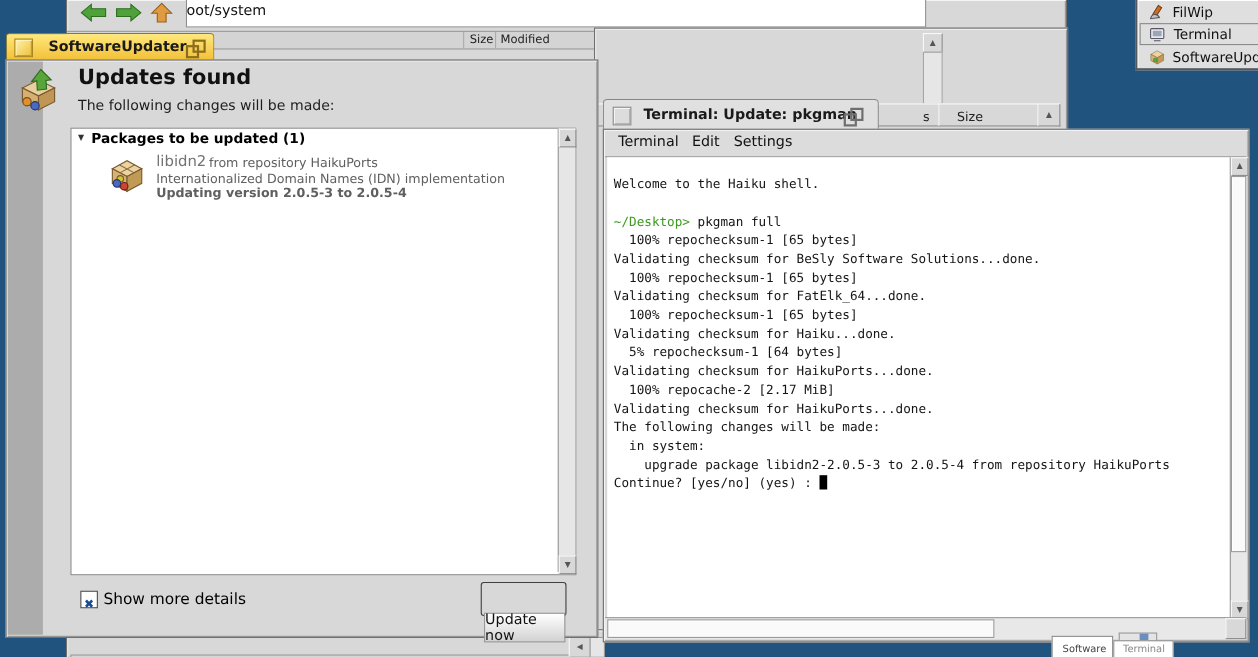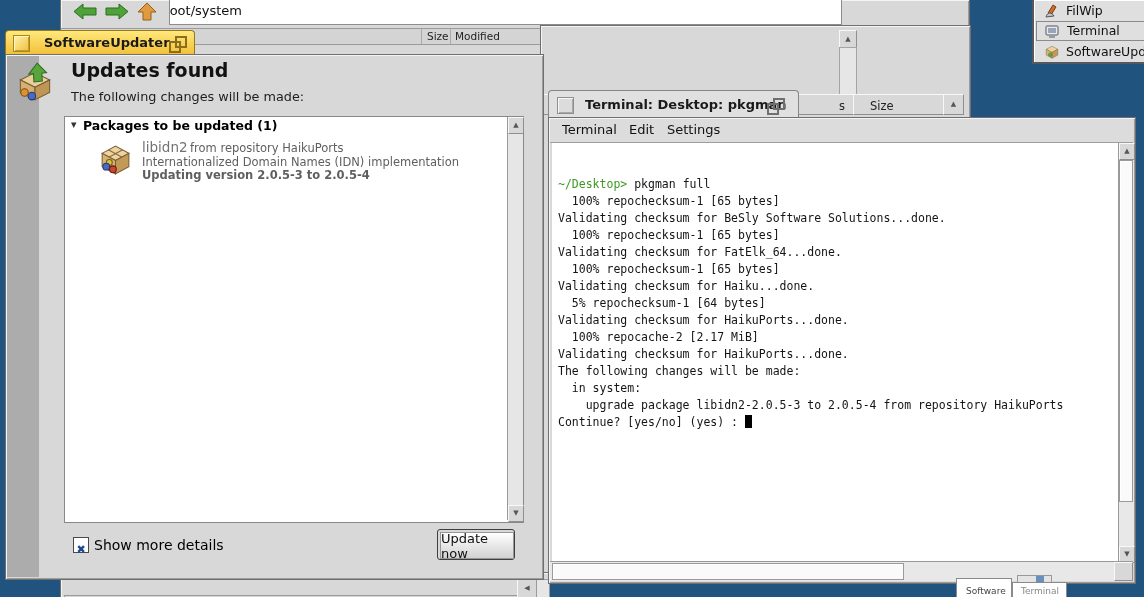--- a/index.html
+++ b/index.html
@@ -159,43 +159,44 @@
           <span class="scrollarrow">▼</span>
         </div>
     </div>
   </div>
 
   <div class="abs" style="left:67px;top:482px;width:14px;height:14px;background:#fff;border:1px solid #4a4a4a;text-align:center;">
     <span style="font-size:11px;font-weight:bold;color:#1a4b8f;line-height:13px;">✖</span>
   </div>
   <span class="abs" style="left:88px;top:482px;font-size:14px;color:#000000;">Show more details</span>
   <div class="abs" style="left:431px;top:474px;width:78px;height:31px;border:1px solid #3f3f3f;border-radius:3px;background:#d8d8d8;padding:2px;box-sizing:border-box;">
-    <div style="width:100%;height:100%;border:1px solid #979797;background:linear-gradient(#ffffff,#d2d2d2);display:flex;align-items:center;justify-content:center;">
+    <div style="width:100%;height:100%;border:1px solid #979797;background:linear-gradient(#ffffff,#d2d2d2);display:flex;align-items:center;justify-content:center;margin-top:25px;">
       <span style="font-size:13px;color:#111;">Update now</span>
     </div>
   </div>
 </div>
 
 <div class="tab-gray" style="left:548px;top:90px;width:249px;height:27px;">
   <span class="close-gray" style="left:8px;top:6px;"></span>
-  <span class="tabtitle" style="left:36px;top:6px;">Terminal: Desktop: pkgman</span>
+  <span class="tabtitle" style="left:36px;top:6px;">Terminal: Update: pkgman</span>
   <span class="zoomicon gray" style="left:218px;top:7px;">
       <span class="zq1"></span>
       <span class="zq2"></span>
     </span>
 </div>
 <div class="win" style="left:548px;top:117px;width:586px;height:465px;">
 
   <div class="abs" style="left:1px;top:1px;width:583px;height:23px;background:#dcdcdc;border-bottom:1px solid #9e9e9e;">
     <span class="menuitem" style="left:12px;">Terminal</span>
     <span class="menuitem" style="left:79px;">Edit</span>
     <span class="menuitem" style="left:117px;">Settings</span>
   </div>
 
   <div class="abs mono" style="left:3px;top:25px;width:566px;height:418px;background:#fff;overflow:hidden;padding:16px 0 0 6px;box-sizing:border-box;">
+    <div class="tl">Welcome to the Haiku shell.</div>
     <div class="tl"></div>
     <div class="tl"><span class="prompt">~/Desktop&gt;</span><span> pkgman full</span></div>
     <div>
         <div class="tl">  100% repochecksum-1 [65 bytes]</div>
         <div class="tl">Validating checksum for BeSly Software Solutions...done.</div>
         <div class="tl">  100% repochecksum-1 [65 bytes]</div>
         <div class="tl">Validating checksum for FatElk_64...done.</div>
         <div class="tl">  100% repochecksum-1 [65 bytes]</div>
         <div class="tl">Validating checksum for Haiku...done.</div>
         <div class="tl">  5% repochecksum-1 [64 bytes]</div>

